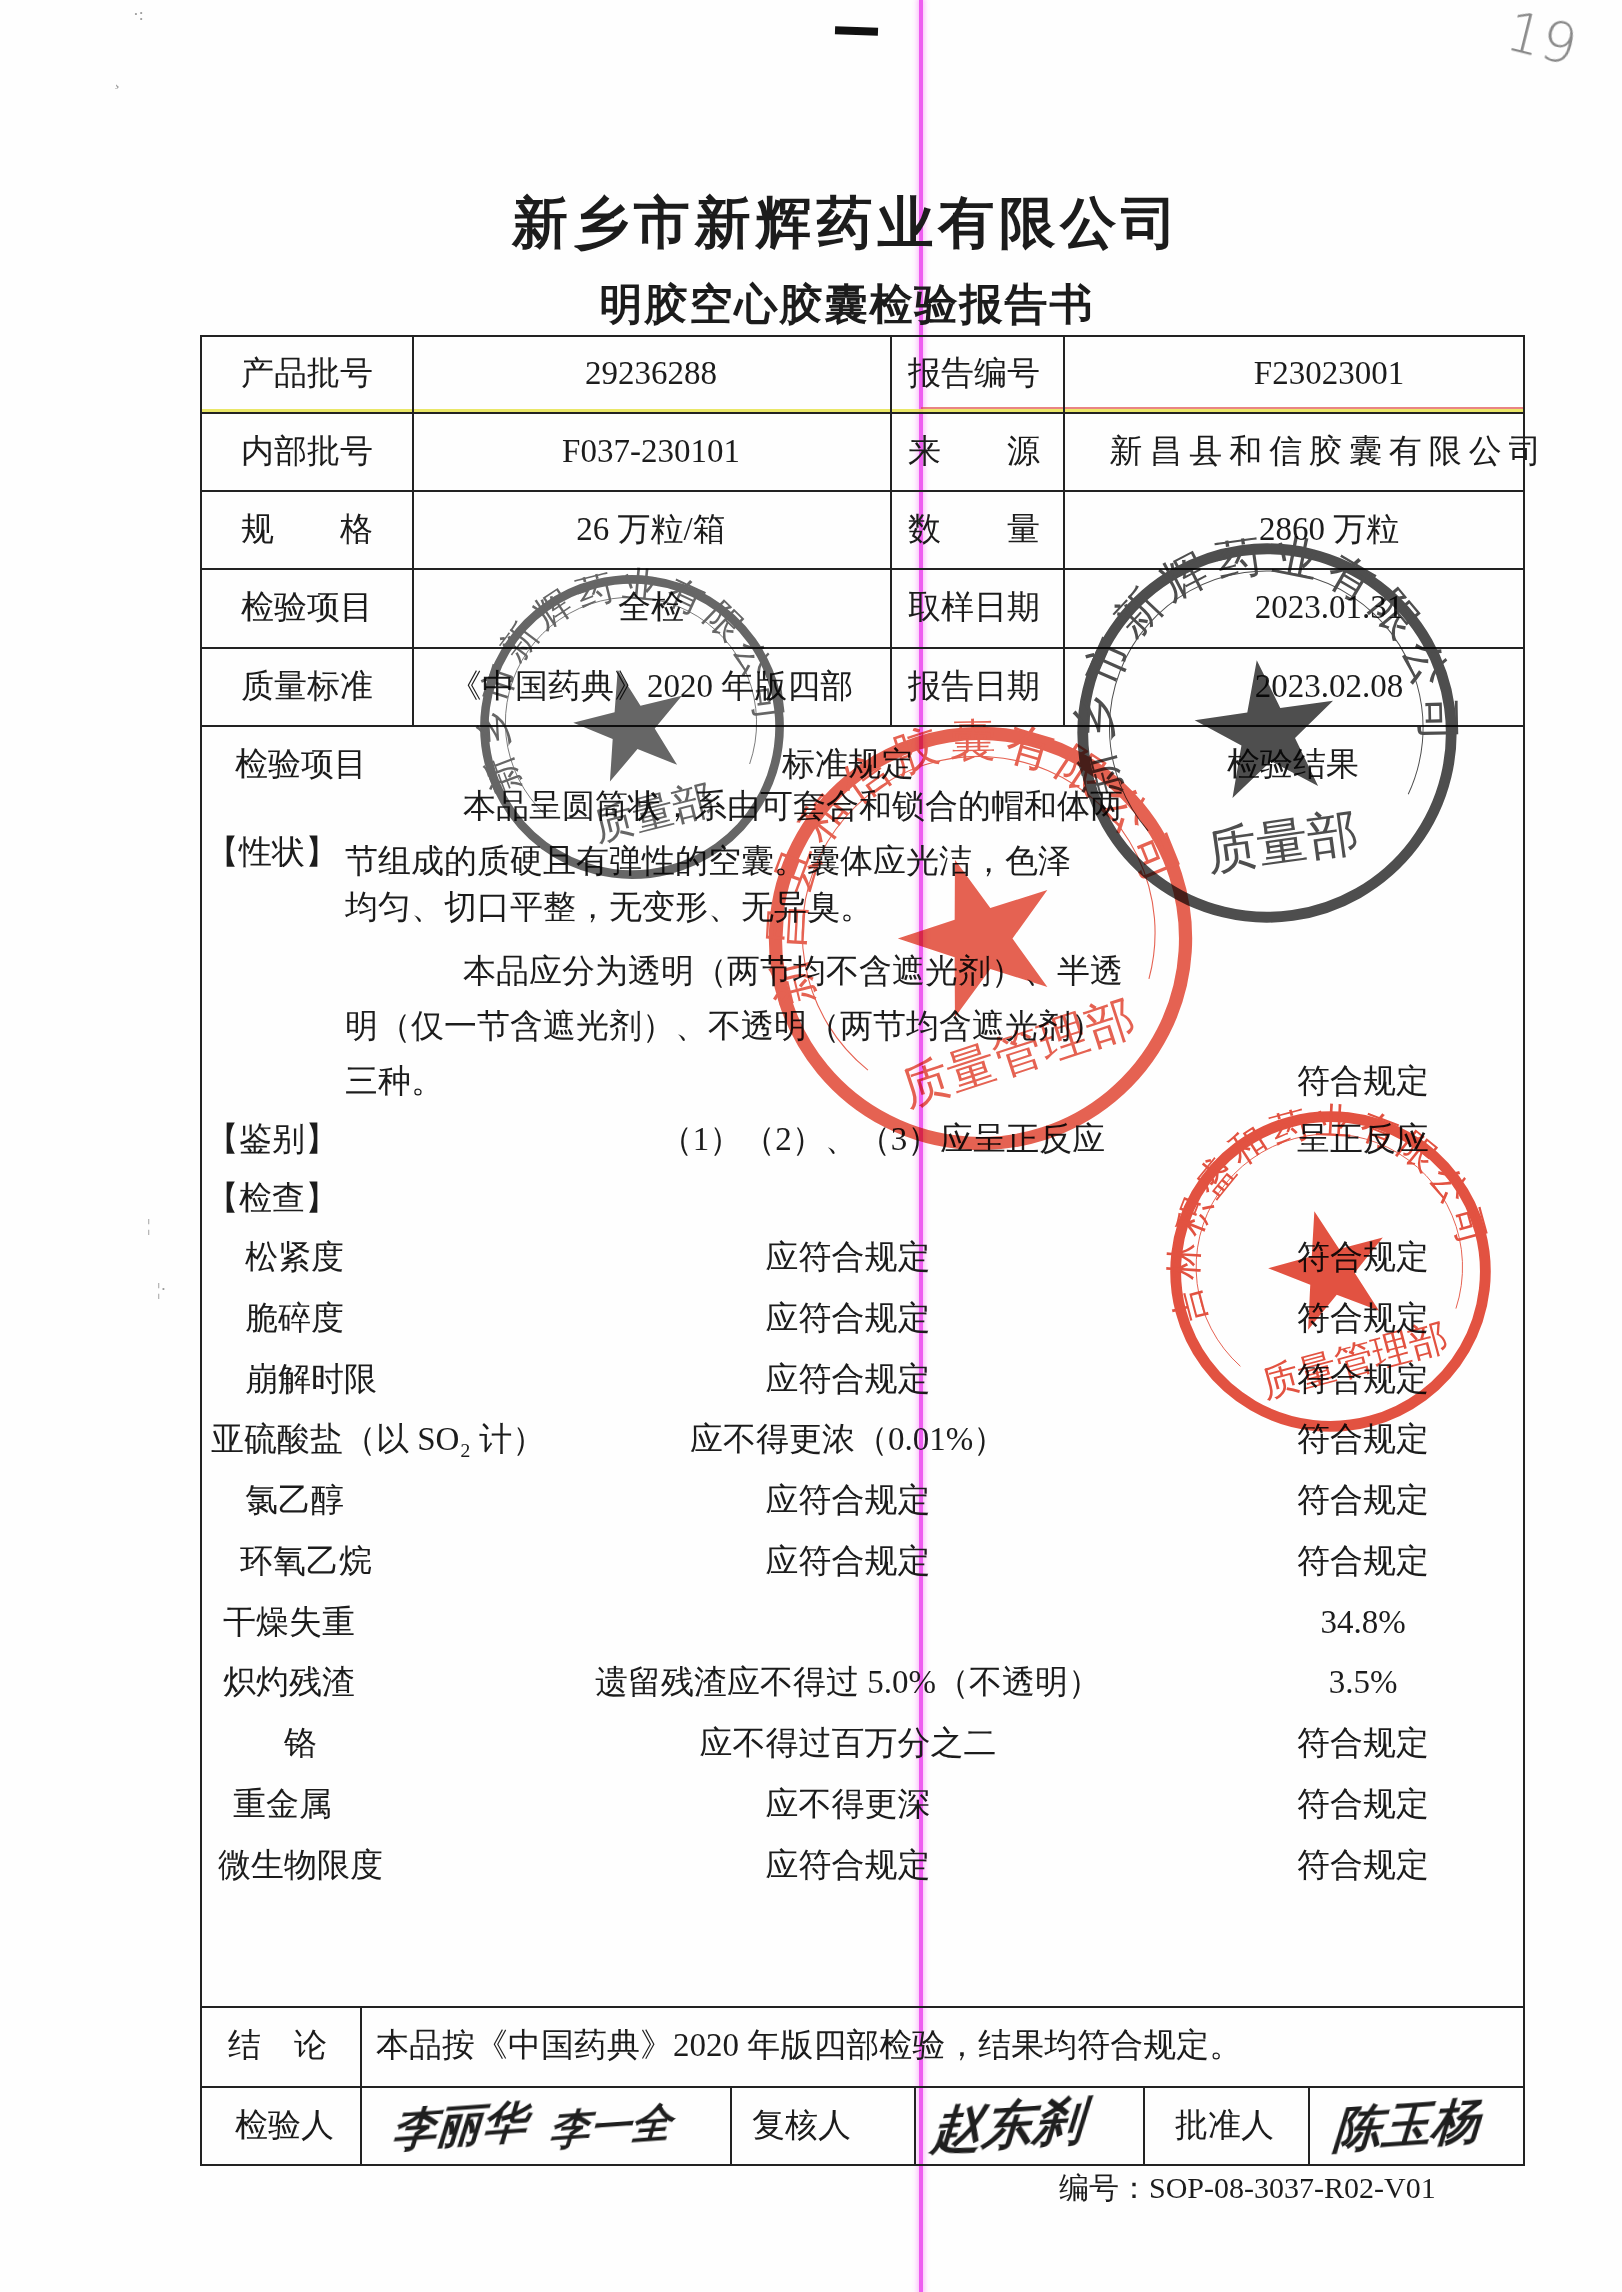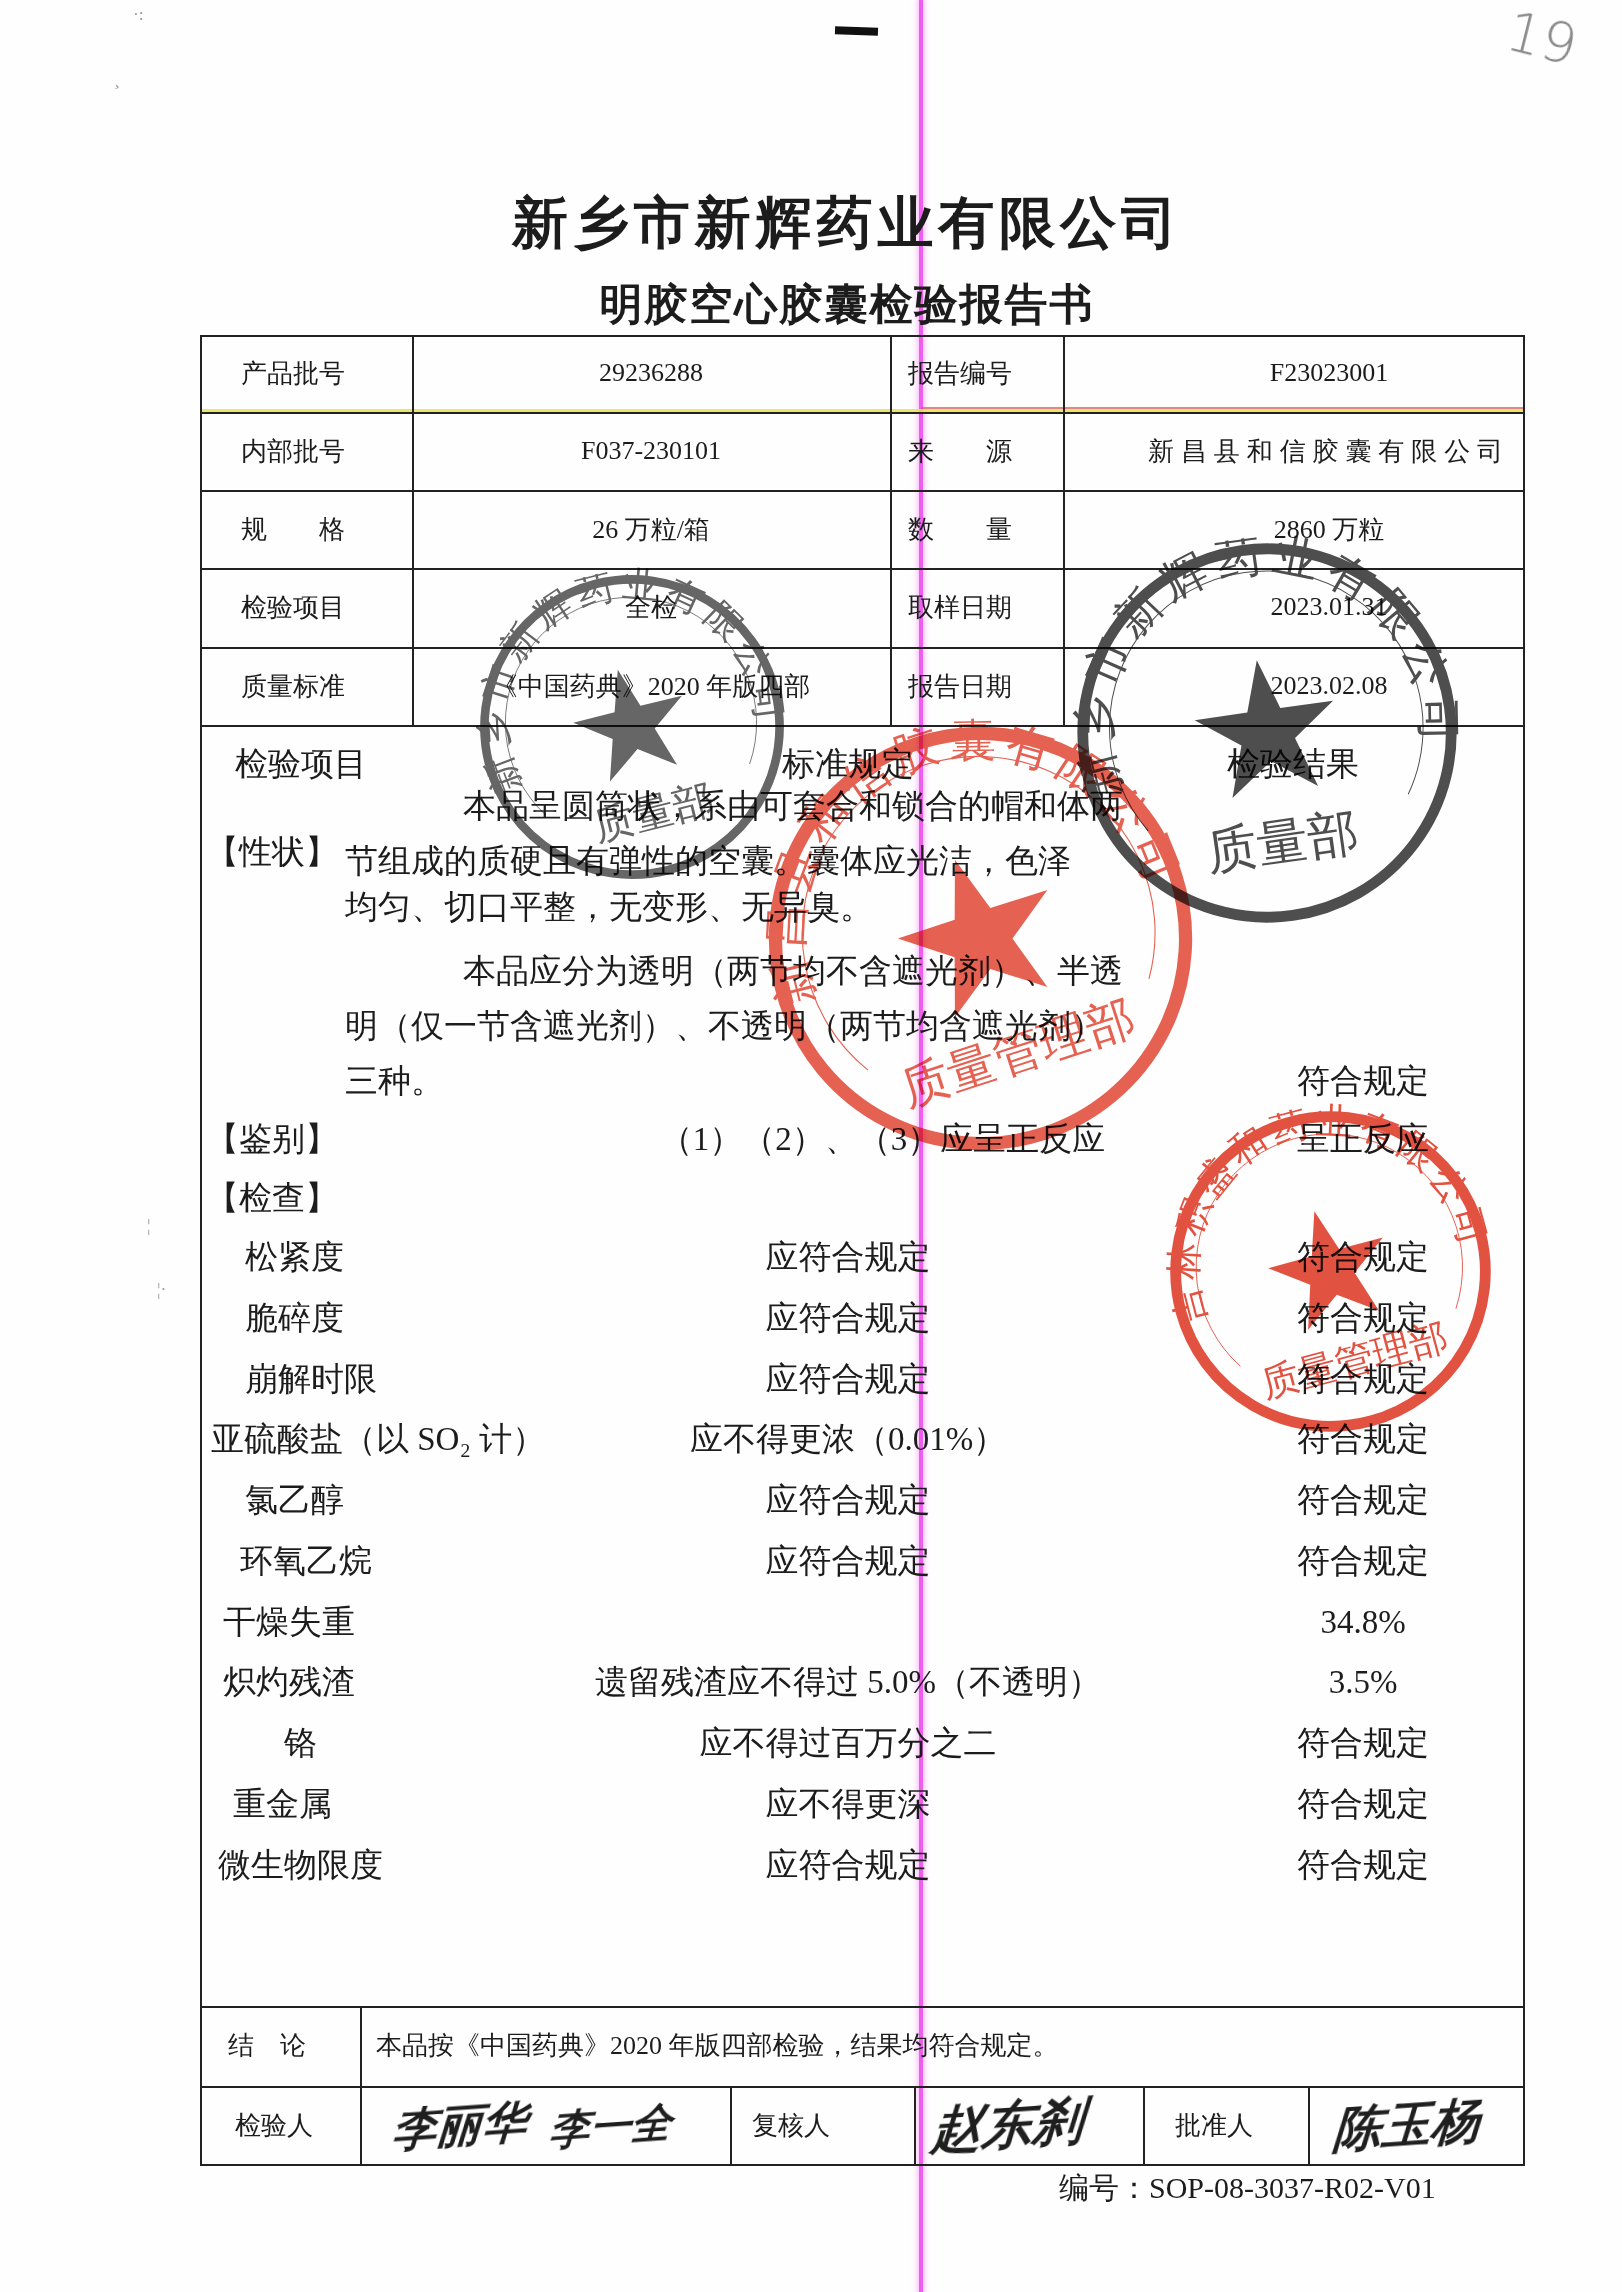--- a/index.html
+++ b/index.html
@@ -17,21 +17,21 @@
   .noise{color:#9a9a9a;font-size:17.6px;}
   
   .pink-line{left:919px;top:0;width:3.9px;height:2293px;background:#ee5cf0;
              box-shadow:0 0 4.9px 2px rgba(248,120,248,.45);}
   .yellow-line{left:200px;top:409px;width:1325px;height:2.9px;background:#e6e34c;opacity:.85;}
   .red-line{left:921px;top:407px;width:604px;height:2px;background:#e05050;opacity:.7;}
   
   .hline{background:#222;height:2px;}
   .vline{background:#222;width:2px;}
   
-  .cell{position:absolute;display:flex;align-items:center;font-size:26px;}
+  .cell{position:absolute;display:flex;align-items:center;font-size:33px;}
   .c1{left:241px;width:167px;}
   .c2{left:414px;width:474px;justify-content:center;text-align:center;}
   .c3{left:908px;width:153px;}
   .c4{left:1065px;width:458px;justify-content:center;text-align:center;margin-left:35px;}
   .sp-wide{letter-spacing:6.9px;}
   
   .itm{position:absolute;height:43px;display:flex;align-items:center;font-size:33px;}
   .std{left:490px;width:716px;justify-content:center;text-align:center;}
   .res{left:1255px;width:216px;justify-content:center;text-align:center;}
   

